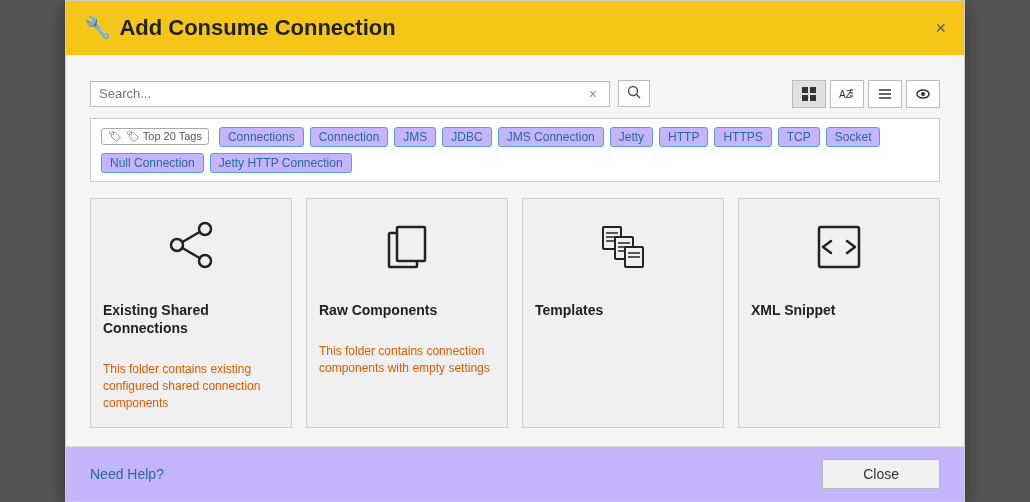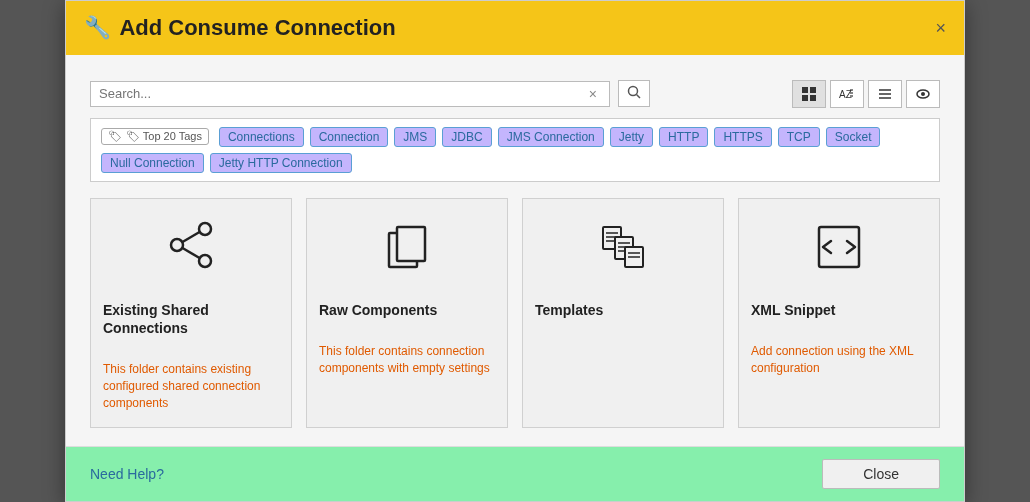--- a/index.html
+++ b/index.html
@@ -175,21 +175,21 @@
       font-size: 12px;
       color: #e05a00;
       line-height: 1.4;
     }
     .dialog-footer {
       padding: 12px 24px;
       display: flex;
       align-items: center;
       justify-content: space-between;
       border-top: 1px solid #ddd;
-      background: #86efac;
+      background: #c4b5fd;
     }
     .need-help {
       color: #2a6a9e;
       font-size: 14px;
       cursor: pointer;
       text-decoration: none;
     }
     .close-btn {
       background: #f0f0f0;
       border: 1px solid #bbb;
@@ -325,21 +325,20 @@
 
       <div class="card">
         <div class="card-icon">
           <svg viewBox="0 0 56 56" fill="none" xmlns="http://www.w3.org/2000/svg">
             <rect x="8" y="8" width="40" height="40" rx="2" stroke="#222" stroke-width="2.5" fill="#f0f0f0"></rect>
             <polyline points="20,22 12,28 20,34" stroke="#222" stroke-width="2.5" stroke-linecap="round" stroke-linejoin="round"></polyline>
             <polyline points="36,22 44,28 36,34" stroke="#222" stroke-width="2.5" stroke-linecap="round" stroke-linejoin="round"></polyline>
           </svg>
         </div>
         <div class="card-title">XML Snippet</div>
-        <div class="card-desc">Add connection using the XML configuration</div>
       </div>
 
     </div>
   </div>
 
   <div class="dialog-footer">
     <a class="need-help" href="#">Need Help?</a>
     <button class="close-btn">Close</button>
   </div>
 

